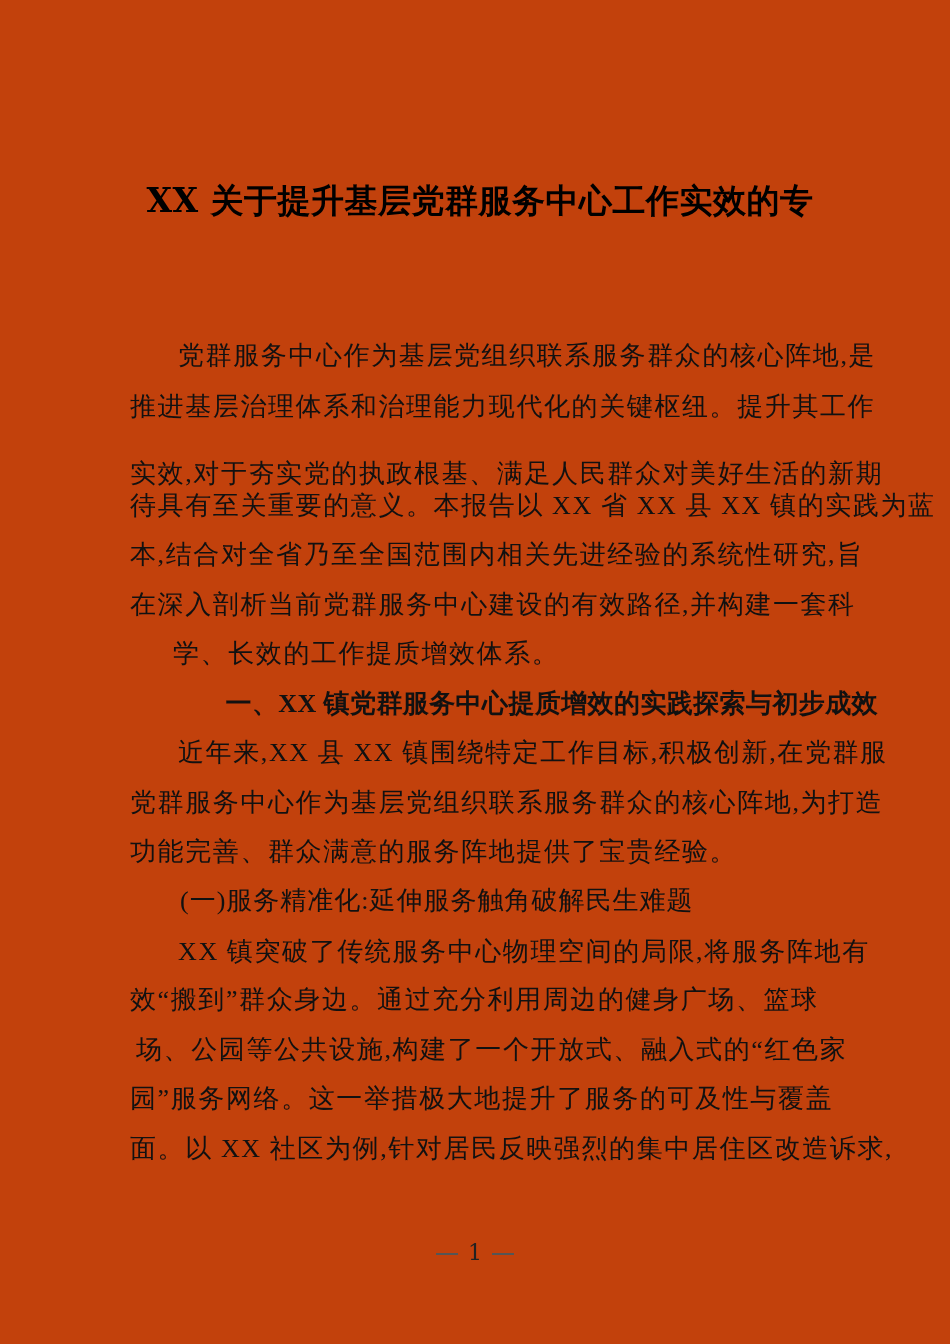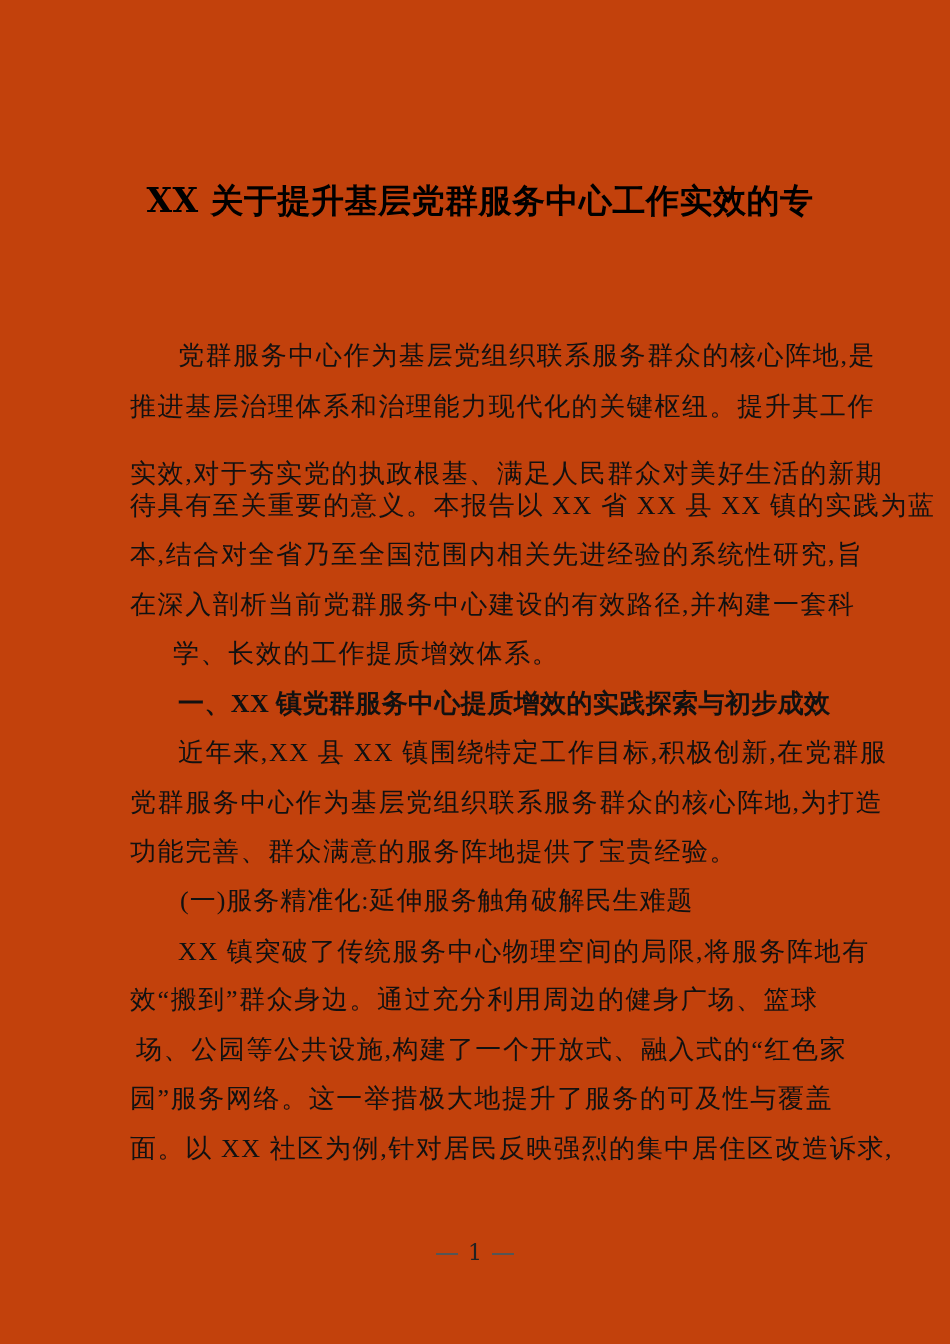--- a/index.html
+++ b/index.html
@@ -8,21 +8,21 @@
     .title {
       position: absolute; left: 120px; width: 720px; top: 178px;
       text-align: center; font-family: "DejaVu Serif", serif; font-weight: bold;
       font-size: 33px; line-height: 46px; letter-spacing: 0.5px; color: #000;
     }
     .line {
       position: absolute; left: 130px; width: 700px;
       font-family: Liberation Serif, serif; font-size: 26px; line-height: 30px;
       white-space: nowrap; color: #111; letter-spacing: 1.6px;
     }
-    .heading { font-weight: bold; letter-spacing: 0.4px; }
+    .heading { font-weight: bold; letter-spacing: 0.4px; text-align: right; }
     .page-number {
       position: absolute; left: 0; width: 950px; top: 1240px; text-align: center;
       font-family: "DejaVu Serif", serif; font-size: 22px; color: #222;
     }
     .dash { display: inline-block; width: 22px; height: 2px; background: #555; vertical-align: middle; margin: 0 10px; }
   </style>
 </head>
 <body>
 
 <div class="page">

